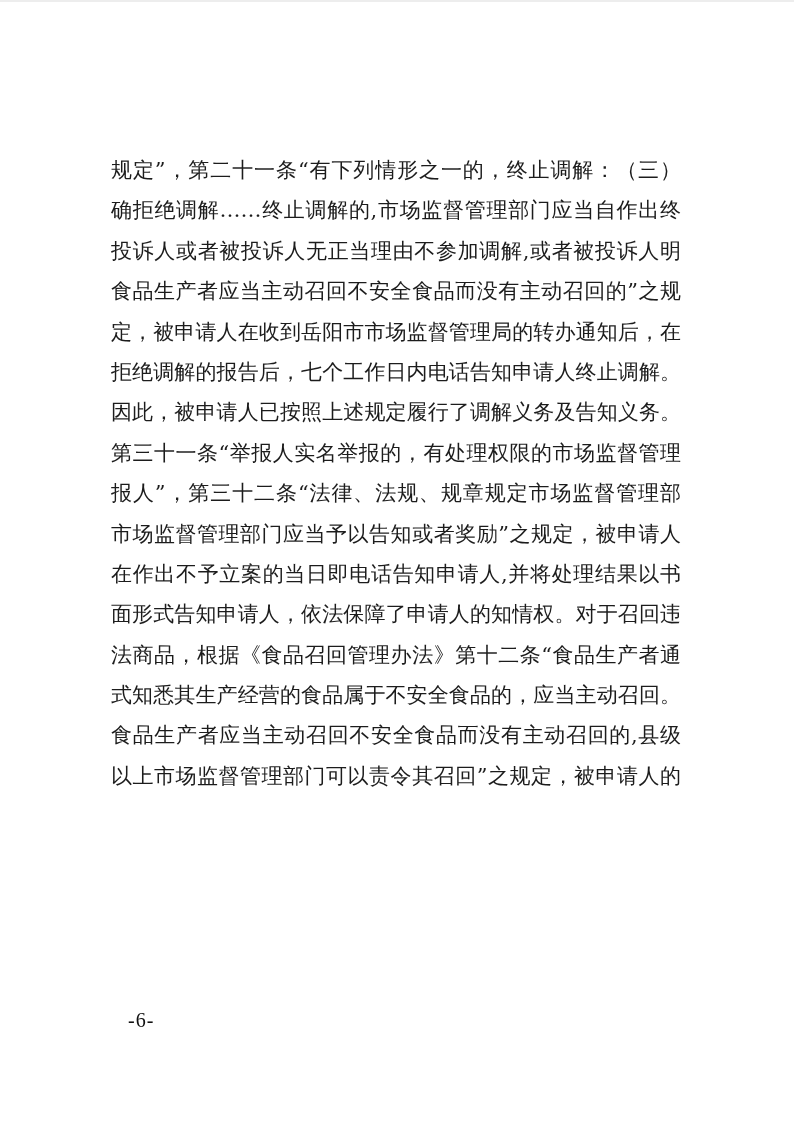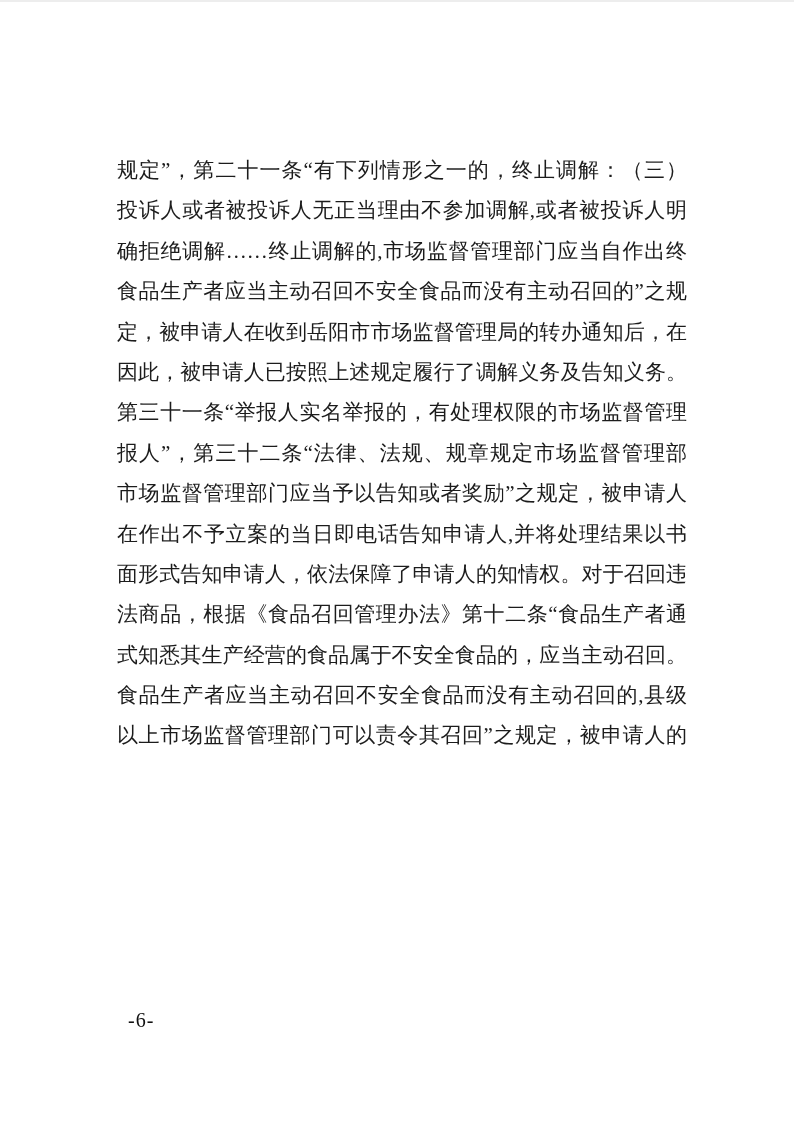--- a/index.html
+++ b/index.html
@@ -18,24 +18,23 @@
     color: #1c1c1c;
   }
   .scan-edge {
     position: absolute;
     top: 0; left: 0; right: 0;
     height: 2px;
     background: #ededed;
   }
   .doc-body {
     position: absolute;
-    left: 117px;
+    left: 111px;
     top: 150px;
     width: 570px;
-    font-family: Liberation Serif, serif;
   }
   .line {
     height: 40.4px;
     line-height: 40.4px;
     font-size: 21px;
     text-align: justify;
     text-align-last: justify;
     text-justify: inter-character;
     white-space: nowrap;
     overflow: hidden;
@@ -56,24 +55,25 @@
   }
 </style>
 </head>
 <body>
 
 <div class="page">
   <div class="scan-edge"></div>
 
   <div class="doc-body">
     <div class="line">规定”，第二十一条“有下列情形之一的，终止调解：（三）</div>
+    <div class="line">确拒绝调解……终止调解的,市场监督管理部门应当自作出终</div>
     <div class="line">投诉人或者被投诉人无正当理由不参加调解,或者被投诉人明</div>
-    <div class="line">确拒绝调解……终止调解的,市场监督管理部门应当自作出终</div>
     <div class="line">食品生产者应当主动召回不安全食品而没有主动召回的”之规</div>
     <div class="line">定，被申请人在收到岳阳市市场监督管理局的转办通知后，在</div>
+    <div class="line">拒绝调解的报告后，七个工作日内电话告知申请人终止调解。</div>
     <div class="line">因此，被申请人已按照上述规定履行了调解义务及告知义务。</div>
     <div class="line">第三十一条“举报人实名举报的，有处理权限的市场监督管理</div>
     <div class="line">报人”，第三十二条“法律、法规、规章规定市场监督管理部</div>
     <div class="line">市场监督管理部门应当予以告知或者奖励”之规定，被申请人</div>
     <div class="line">在作出不予立案的当日即电话告知申请人,并将处理结果以书</div>
     <div class="line">面形式告知申请人，依法保障了申请人的知情权。对于召回违</div>
     <div class="line">法商品，根据《食品召回管理办法》第十二条“食品生产者通</div>
     <div class="line">式知悉其生产经营的食品属于不安全食品的，应当主动召回。</div>
     <div class="line">食品生产者应当主动召回不安全食品而没有主动召回的,县级</div>
     <div class="line">以上市场监督管理部门可以责令其召回”之规定，被申请人的</div>

